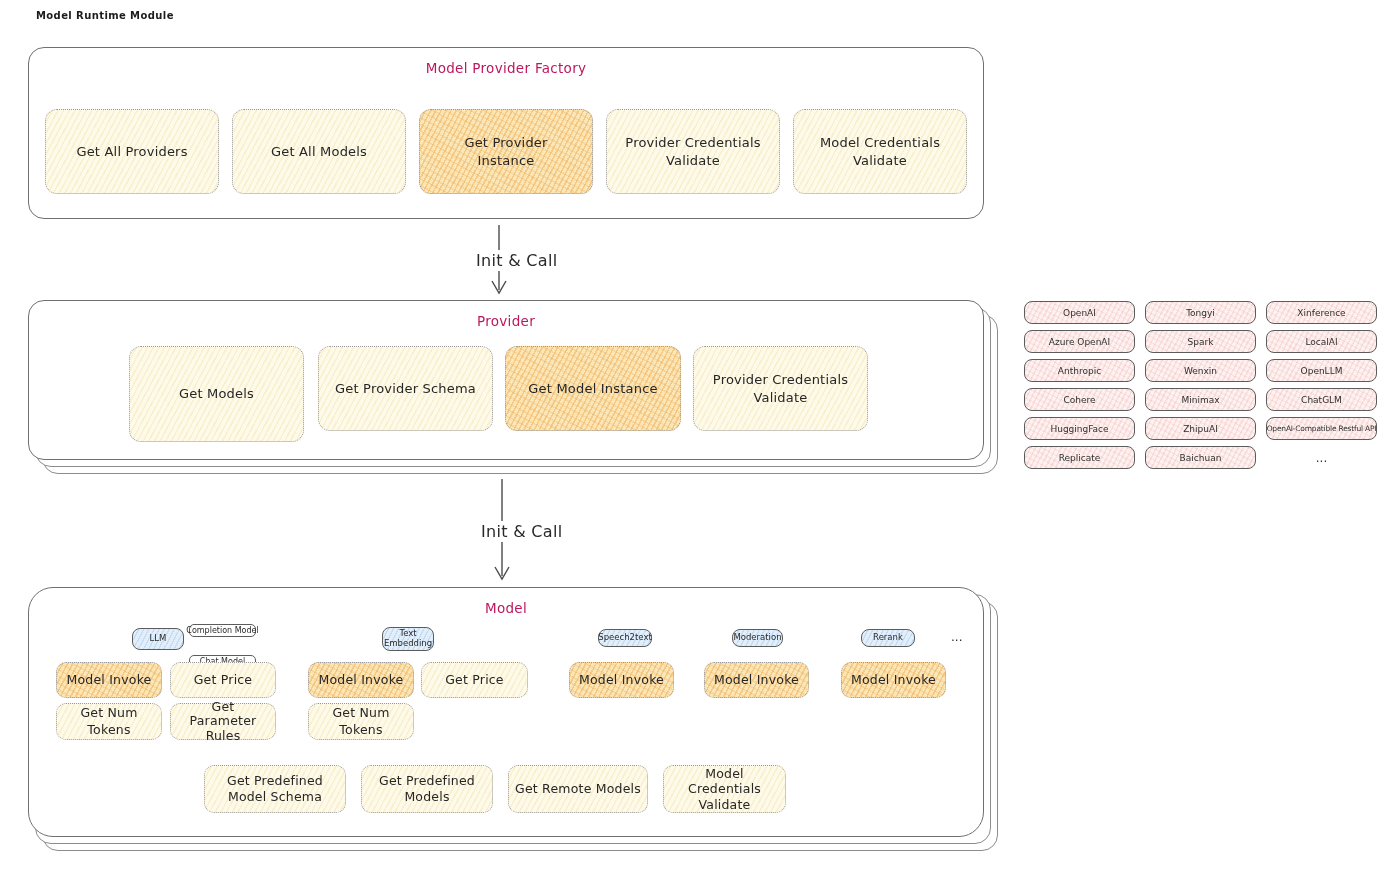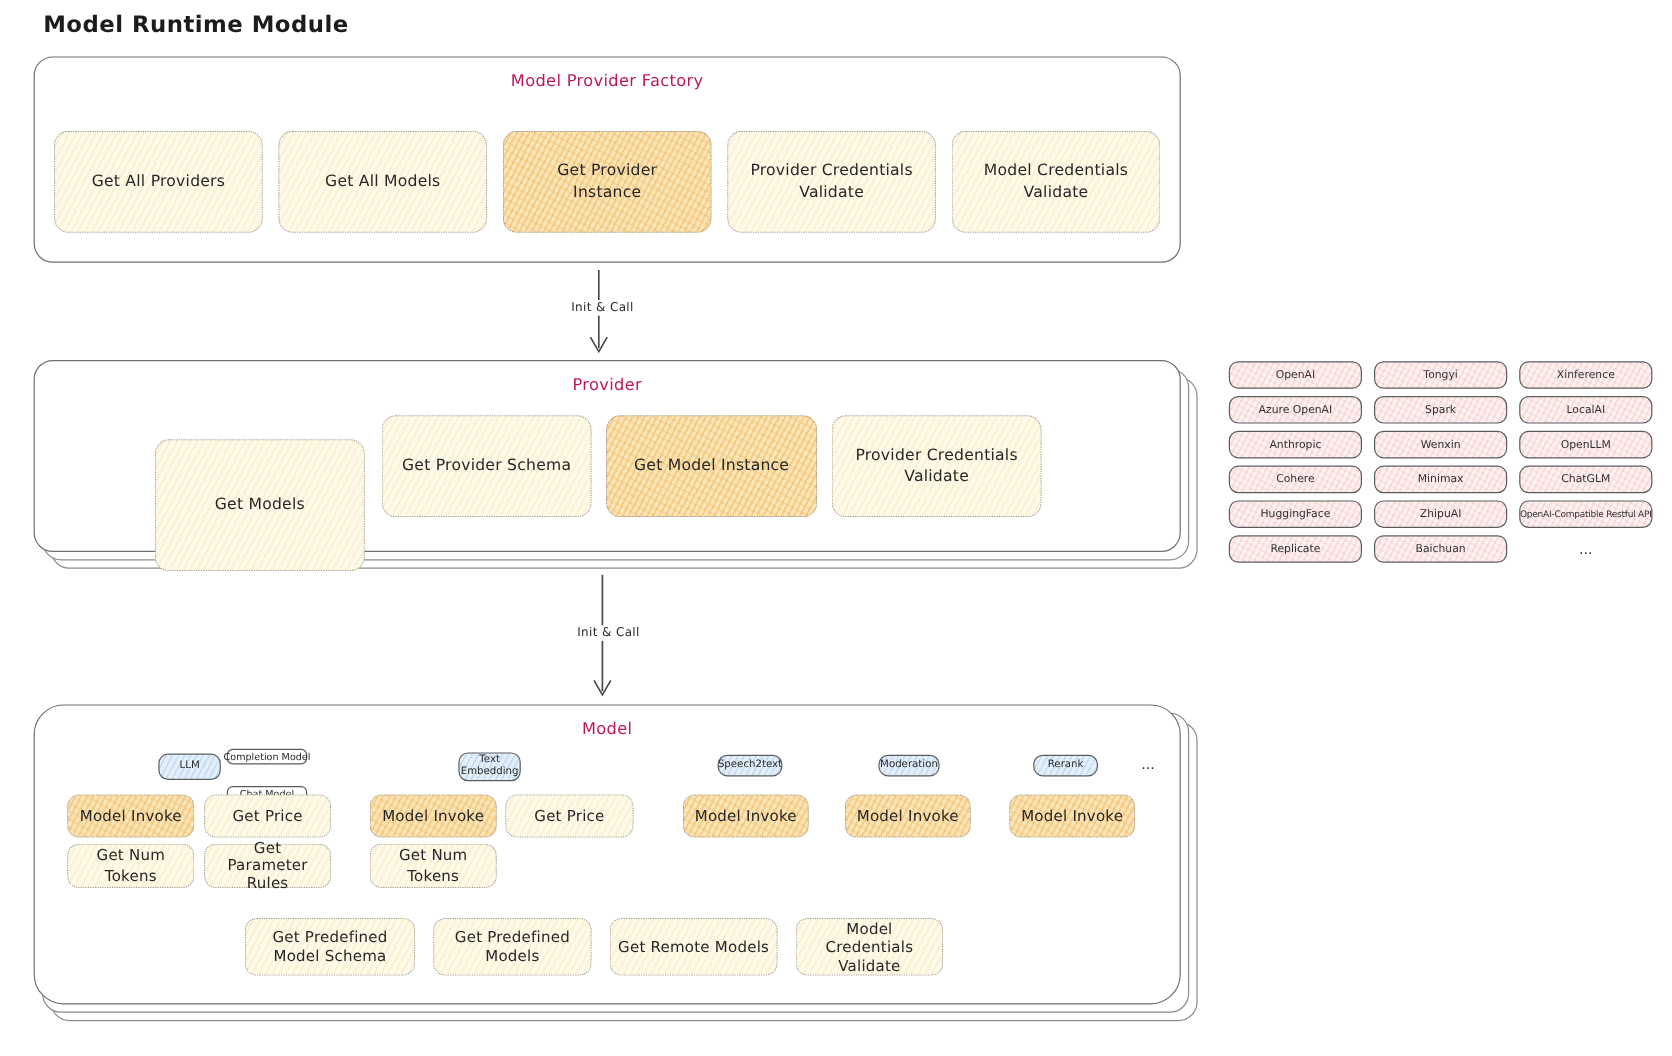--- a/index.html
+++ b/index.html
@@ -2,21 +2,21 @@
 <html><head>
 <meta charset="utf-8">
 <style>
   * { box-sizing: border-box; margin: 0; padding: 0; }
   html, body { width: 1393px; height: 880px; background: #ffffff; overflow: hidden; }
   body { font-family: "DejaVu Sans", sans-serif; color: #232323; }
   #canvas { position: relative; width: 1393px; height: 880px; background: #fff; }
 
   .page-title {
     position: absolute; left: 36px; top: 10px;
-    font-size: 19px; font-weight: bold; letter-spacing: 0.4px; color: #1c1c1c;
+    font-size: 10px; font-weight: bold; letter-spacing: 0.4px; color: #1c1c1c;
   }
 
   
   .card {
     position: absolute; background: #fff;
     border: 1.4px solid #707070; border-radius: 16px;
   }
   .shadow-card {
     position: absolute; background: #fff;
     border: 1.2px solid #8c8c8c; border-radius: 16px;
@@ -53,21 +53,21 @@
     position: absolute; left: 16px; right: 16px; top: 61px; height: 85px;
     display: flex; justify-content: space-between;
   }
   .factory-row .box { position: relative; width: 174px; height: 85px; }
   .w120 { display: inline-block; max-width: 120px; }
 
   
   .flow-arrow { position: absolute; }
   .flow-label {
     position: absolute; background: #fff; padding: 1px 5px;
-    font-size: 10px; color: #2a2a2a; letter-spacing: 0.3px; white-space: nowrap;
+    font-size: 16px; color: #2a2a2a; letter-spacing: 0.3px; white-space: nowrap;
   }
 
   
   .provider-grid {
     position: absolute; left: 1024px; top: 301px;
     display: grid; grid-template-columns: repeat(3, 111px);
     column-gap: 10px; row-gap: 6px;
   }
   .pill {
     height: 23px; border: 1.2px solid #5c5c5c; border-radius: 8px;
@@ -131,21 +131,21 @@
   <svg class="flow-arrow" style="left:489px; top:224px;" width="22" height="72">
     <line x1="10" y1="1" x2="10" y2="66" stroke="#4a4a4a" stroke-width="1.4"></line>
     <polyline points="3,57 10,69 17,57" fill="none" stroke="#4a4a4a" stroke-width="1.4"></polyline>
   </svg>
   <div class="flow-label" style="left:471px; top:250px;">Init &amp; Call</div>
 
   <div class="shadow-card" style="left:42px; top:314px; width:956px; height:160px;"></div>
   <div class="shadow-card" style="left:35px; top:307px; width:956px; height:160px;"></div>
   <div class="card" style="left:28px; top:300px; width:956px; height:160px;">
     <div class="container-title">Provider</div>
-    <div class="box yellow" style="left:100px; top:45px; width:175px; height:110px;margin-top:20px;">
+    <div class="box yellow" style="left:100px; top:45px; width:175px; height:96px;">
       <span>Get Models</span>
     </div>
     <div class="box yellow" style="left:289px; top:45px; width:175px; height:85px;">
       <span>Get Provider Schema</span>
     </div>
     <div class="box orange" style="left:476px; top:45px; width:176px; height:85px;">
       <span>Get Model Instance</span>
     </div>
     <div class="box yellow" style="left:664px; top:45px; width:175px; height:85px;">
       <span>Provider Credentials Validate</span>

